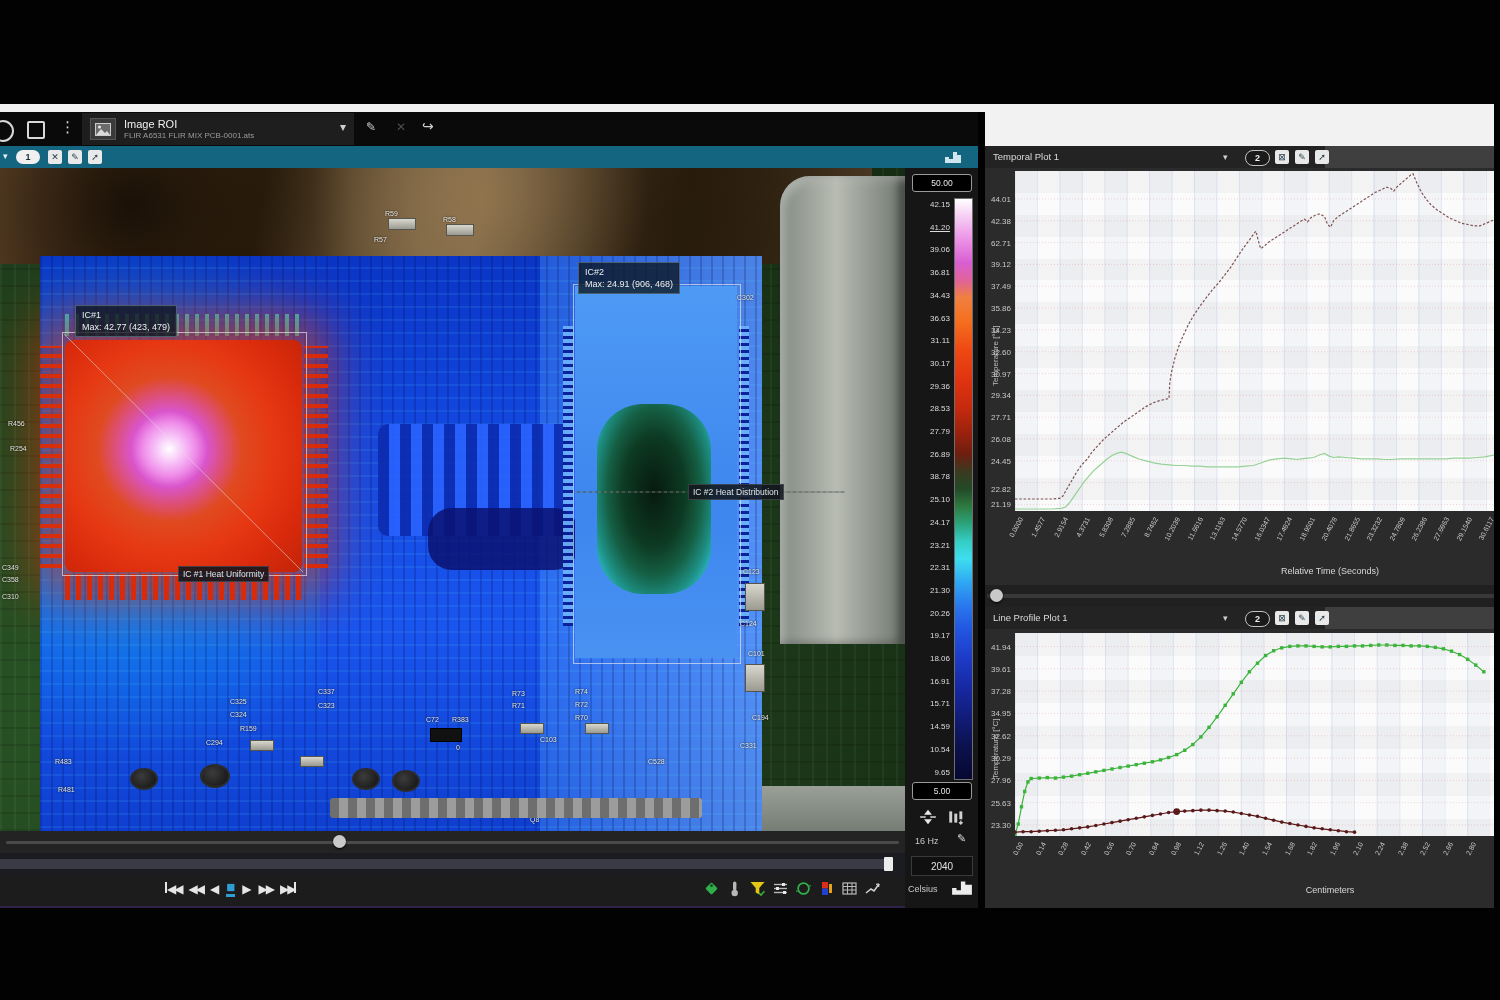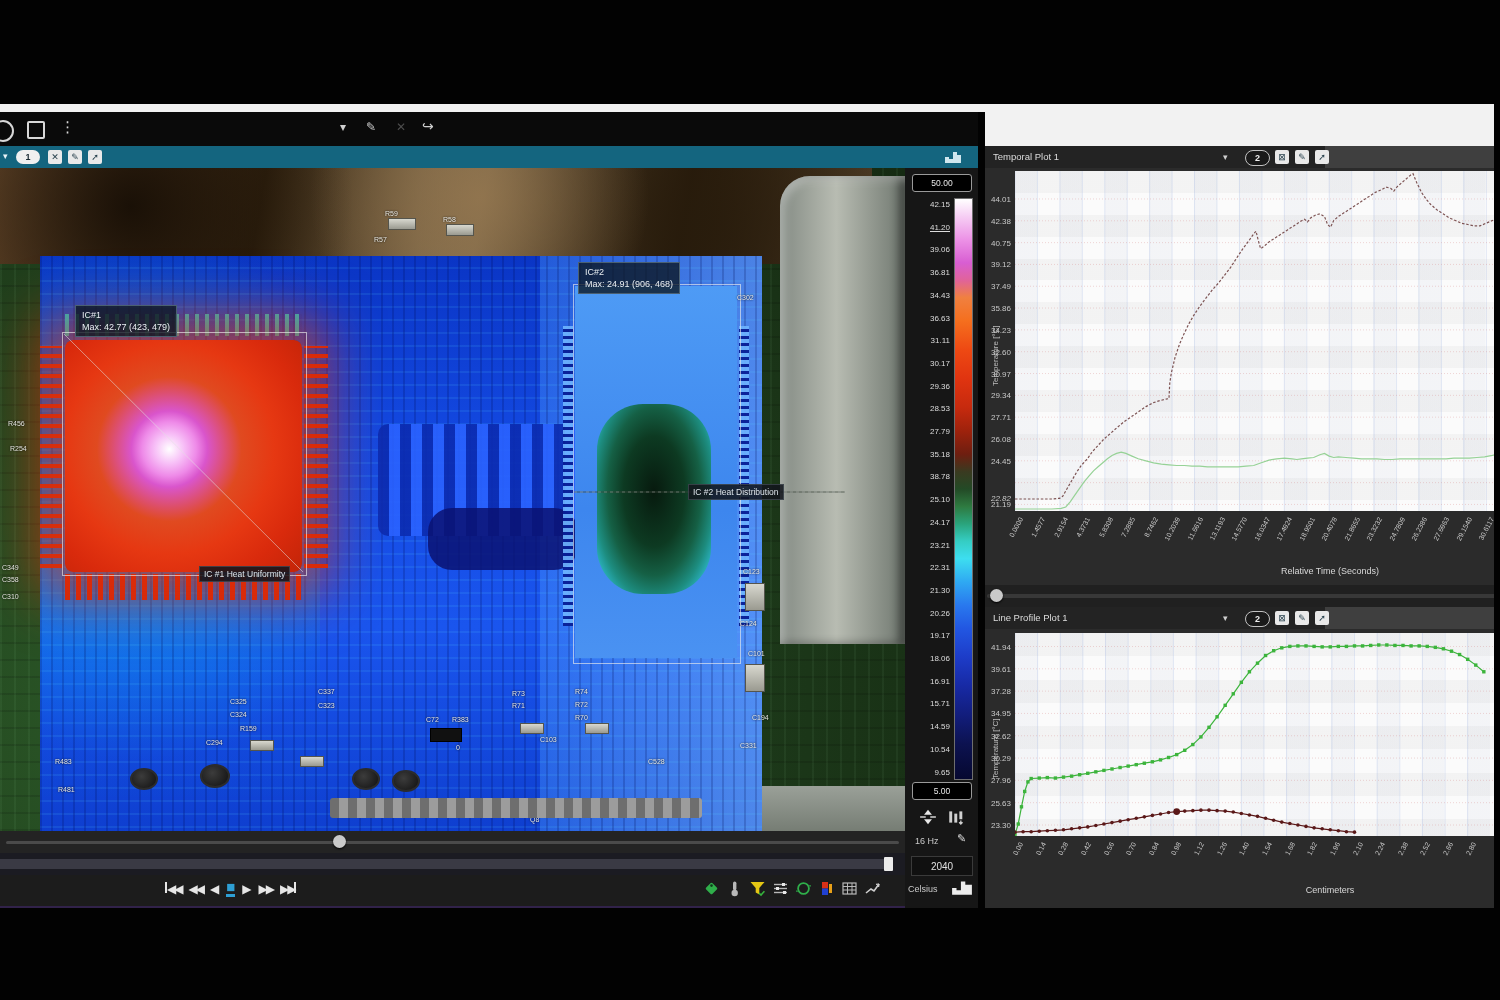--- a/index.html
+++ b/index.html
@@ -153,20 +153,33 @@
 <div class="stage">
   <div class="abs top-black"></div>
   <div class="abs win-border"></div>
 
   <div class="abs app">
 
     <div class="abs titlebar">
       <div class="abs win-circle"></div>
       <div class="abs win-square"></div>
       <div class="abs kebab">⋮</div>
+      <div class="abs tab">
+        <span class="tab-icon">
+          <svg width="16" height="13" viewBox="0 0 16 13">
+              <rect x="0.5" y="0.5" width="15" height="12" fill="#6b6b6b" stroke="#ccc"></rect>
+              <circle cx="4.5" cy="4" r="1.5" fill="#e8e8e8"></circle>
+              <path d="M1 12 L6 6 L10 10 L12 8 L15 12 Z" fill="#dcdcdc"></path>
+            </svg>
+        </span>
+        <span>
+          <div class="tab-title">Image ROI</div>
+          <div class="tab-sub">FLIR A6531 FLIR MIX PCB-0001.ats</div>
+        </span>
+      </div>
       <div class="abs tb-ic" style="left:340px;">▾</div>
       <div class="abs tb-ic" style="left:366px;">✎</div>
       <div class="abs tb-ic tb-dim" style="left:396px;">✕</div>
       <div class="abs tb-ic" style="left:422px;font-size:14px;top:6px;">↪</div>
     </div>
 
     <div class="abs tealbar">
       <div class="abs teal-caret">▾</div>
       <div class="abs pill teal-pill">1</div>
       <div class="abs sqbtn" style="left:48px;">✕</div>
@@ -212,21 +225,21 @@
       <div class="abs roi-box roi2-box"></div>
 
       <div class="abs info-box" style="left:75px;top:137px;">
         <div>IC#1</div>
         <div>Max: 42.77 (423, 479)</div>
       </div>
       <div class="abs info-box" style="left:578px;top:94px;">
         <div>IC#2</div>
         <div>Max: 24.91 (906, 468)</div>
       </div>
-      <div class="abs tagl" style="left:178px;top:398px;margin-left:21px;">IC #1 Heat Uniformity</div>
+      <div class="abs tagl" style="left:178px;top:398px;">IC #1 Heat Uniformity</div>
       <div class="abs tagl" style="left:688px;top:316px;">IC #2 Heat Distribution</div>
 
       <div class="abs" id="pcb-labels" style="left:0;top:0;width:905px;height:663px;">
           <span class="pcb-lab" style="left: 385px; top: 42px;">R59</span>
           <span class="pcb-lab" style="left: 443px; top: 48px;">R58</span>
           <span class="pcb-lab" style="left: 374px; top: 68px;">R57</span>
           <span class="pcb-lab" style="left: 737px; top: 126px;">C302</span>
           <span class="pcb-lab" style="left: 8px; top: 252px;">R456</span>
           <span class="pcb-lab" style="left: 10px; top: 277px;">R254</span>
           <span class="pcb-lab" style="left: 2px; top: 396px;">C349</span>
@@ -282,21 +295,21 @@
           <span class="scale-tick" style="top: 54.7px; text-decoration: underline;">41.20</span>
           <span class="scale-tick" style="top: 77.4px;">39.06</span>
           <span class="scale-tick" style="top: 100.1px;">36.81</span>
           <span class="scale-tick" style="top: 122.8px;">34.43</span>
           <span class="scale-tick" style="top: 145.5px;">36.63</span>
           <span class="scale-tick" style="top: 168.2px;">31.11</span>
           <span class="scale-tick" style="top: 190.9px;">30.17</span>
           <span class="scale-tick" style="top: 213.6px;">29.36</span>
           <span class="scale-tick" style="top: 236.3px;">28.53</span>
           <span class="scale-tick" style="top: 259px;">27.79</span>
-          <span class="scale-tick" style="top: 281.7px;">35.18</span>
+          <span class="scale-tick" style="top: 281.7px;">26.89</span>
           <span class="scale-tick" style="top: 304.4px;">38.78</span>
           <span class="scale-tick" style="top: 327.1px;">25.10</span>
           <span class="scale-tick" style="top: 349.8px;">24.17</span>
           <span class="scale-tick" style="top: 372.5px;">23.21</span>
           <span class="scale-tick" style="top: 395.2px;">22.31</span>
           <span class="scale-tick" style="top: 417.9px;">21.30</span>
           <span class="scale-tick" style="top: 440.6px;">20.26</span>
           <span class="scale-tick" style="top: 463.3px;">19.17</span>
           <span class="scale-tick" style="top: 486px;">18.06</span>
           <span class="scale-tick" style="top: 508.7px;">16.91</span>
@@ -427,32 +440,32 @@
         <div class="sqbtn b1">⊠</div>
         <div class="sqbtn b2">✎</div>
         <div class="sqbtn b3">➚</div>
       </div>
 
       <div class="abs pregion" style="top:22px;height:417px;">
         <div class="ytitle" style="left:6px;top:218px;">Temperature [°C]</div>
         <div id="yticks-temporal">
             <span class="ytick" style="left: 0px; right: auto; width: 26px; top: 26.9764px;">44.01</span>
             <span class="ytick" style="left: 0px; right: auto; width: 26px; top: 48.7953px;">42.38</span>
-            <span class="ytick" style="left: 0px; right: auto; width: 26px; top: 70.6142px;">40.75</span>
+            <span class="ytick" style="left: 0px; right: auto; width: 26px; top: 70.6142px;">62.71</span>
             <span class="ytick" style="left: 0px; right: auto; width: 26px; top: 92.4331px;">39.12</span>
             <span class="ytick" style="left: 0px; right: auto; width: 26px; top: 114.252px;">37.49</span>
             <span class="ytick" style="left: 0px; right: auto; width: 26px; top: 136.071px;">35.86</span>
             <span class="ytick" style="left: 0px; right: auto; width: 26px; top: 157.89px;">34.23</span>
             <span class="ytick" style="left: 0px; right: auto; width: 26px; top: 179.709px;">32.60</span>
             <span class="ytick" style="left: 0px; right: auto; width: 26px; top: 201.528px;">30.97</span>
             <span class="ytick" style="left: 0px; right: auto; width: 26px; top: 223.346px;">29.34</span>
             <span class="ytick" style="left: 0px; right: auto; width: 26px; top: 245.165px;">27.71</span>
             <span class="ytick" style="left: 0px; right: auto; width: 26px; top: 266.984px;">26.08</span>
             <span class="ytick" style="left: 0px; right: auto; width: 26px; top: 288.803px;">24.45</span>
-            <span class="ytick" style="left: 0px; right: auto; width: 26px; top: 326px; font-style: italic;">22.82</span>
+            <span class="ytick" style="left: 0px; right: auto; width: 26px; top: 317px;">22.82</span>
             <span class="ytick" style="left: 0px; right: auto; width: 26px; top: 332.441px;">21.19</span>
           </div>
         <div class="pbox" style="top:3px;width:485px;height:340px;">
             <svg width="485" height="340" viewBox="0 0 485 340">
               <line x1="0" x2="0" y1="0" y2="340" stroke="rgba(130,160,220,0.30)" stroke-width="0.7"></line>
               <line x1="22.443952380952382" x2="22.443952380952382" y1="0" y2="340" stroke="rgba(130,160,220,0.30)" stroke-width="0.7"></line>
               <line x1="44.887904761904764" x2="44.887904761904764" y1="0" y2="340" stroke="rgba(130,160,220,0.30)" stroke-width="0.7"></line>
               <line x1="67.33185714285715" x2="67.33185714285715" y1="0" y2="340" stroke="rgba(130,160,220,0.30)" stroke-width="0.7"></line>
               <line x1="89.77580952380953" x2="89.77580952380953" y1="0" y2="340" stroke="rgba(130,160,220,0.30)" stroke-width="0.7"></line>
               <line x1="112.21976190476191" x2="112.21976190476191" y1="0" y2="340" stroke="rgba(130,160,220,0.30)" stroke-width="0.7"></line>

